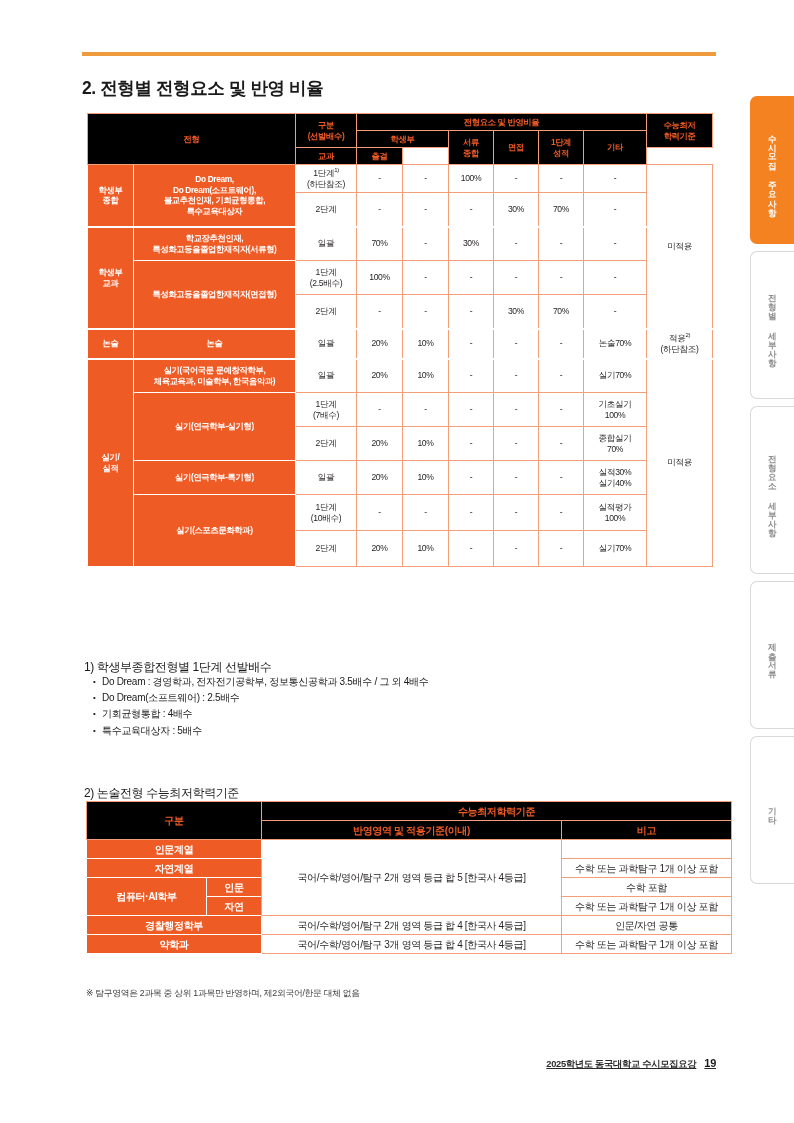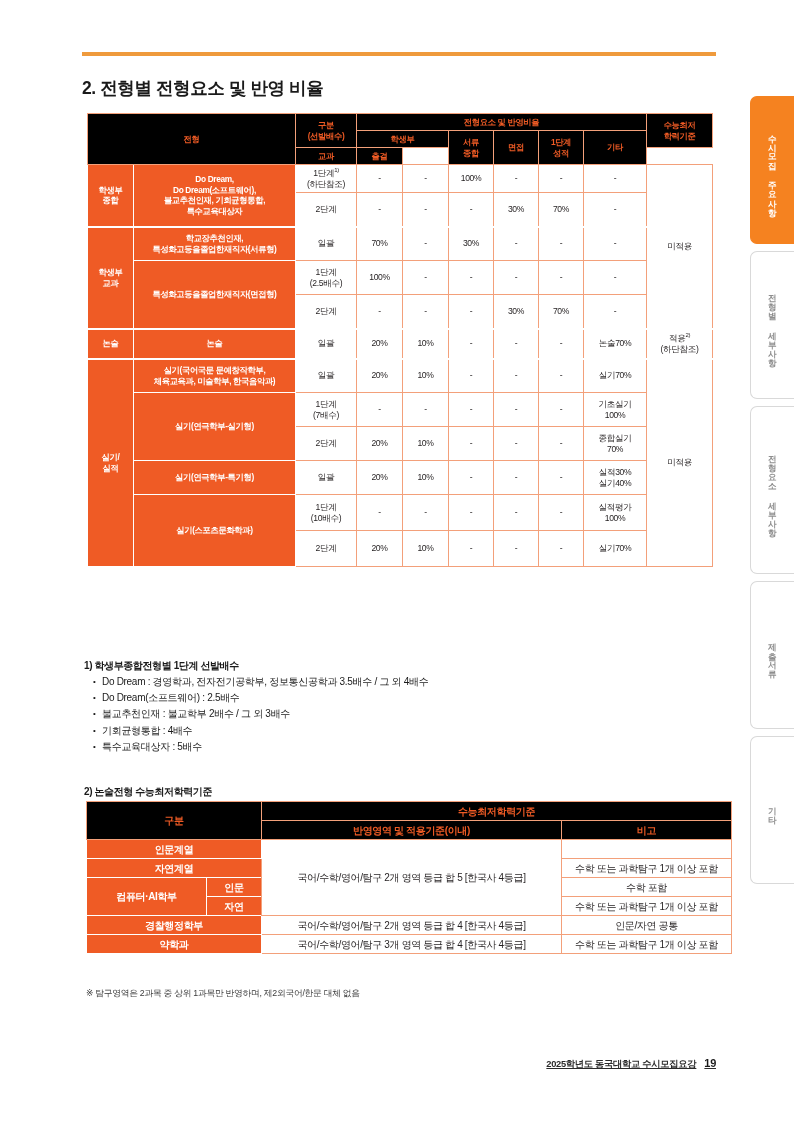--- a/index.html
+++ b/index.html
@@ -87,22 +87,22 @@
   }
 
   
   .vcell { background: #fff; font-size: 8.6px; }
 
   .sup { font-size: 6px; vertical-align: super; }
 
   
   .note-head {
     position: absolute;
-    font-size: 10px;
-    font-weight: bold;
+    font-size: 12px;
+    font-weight: normal;
     letter-spacing: -0.4px;
     color: #1a1a1a;
   }
   .note-list {
     position: absolute;
     font-size: 10px;
     line-height: 1.62;
     letter-spacing: -0.3px;
     color: #1a1a1a;
     list-style: none;
@@ -450,21 +450,20 @@
           <div>실기70%</div>
         </td>
       </tr>
     </tbody>
   </table>
 
   <div class="note-head" id="note1-head">1) 학생부종합전형별 1단계 선발배수</div>
   <ul class="note-list" id="note1-list">
     <li>Do Dream : 경영학과, 전자전기공학부, 정보통신공학과 3.5배수 / 그 외 4배수</li>
     <li>Do Dream(소프트웨어) : 2.5배수</li>
-    <li>불교추천인재 : 불교학부 2배수 / 그 외 3배수</li>
     <li>기회균형통합 : 4배수</li>
     <li>특수교육대상자 : 5배수</li>
   </ul>
 
   <div class="note-head" id="note2-head">2) 논술전형 수능최저학력기준</div>
 
   <table class="tbl-sub">
     <colgroup>
       <col style="width:120px">
         <col style="width:55px">

